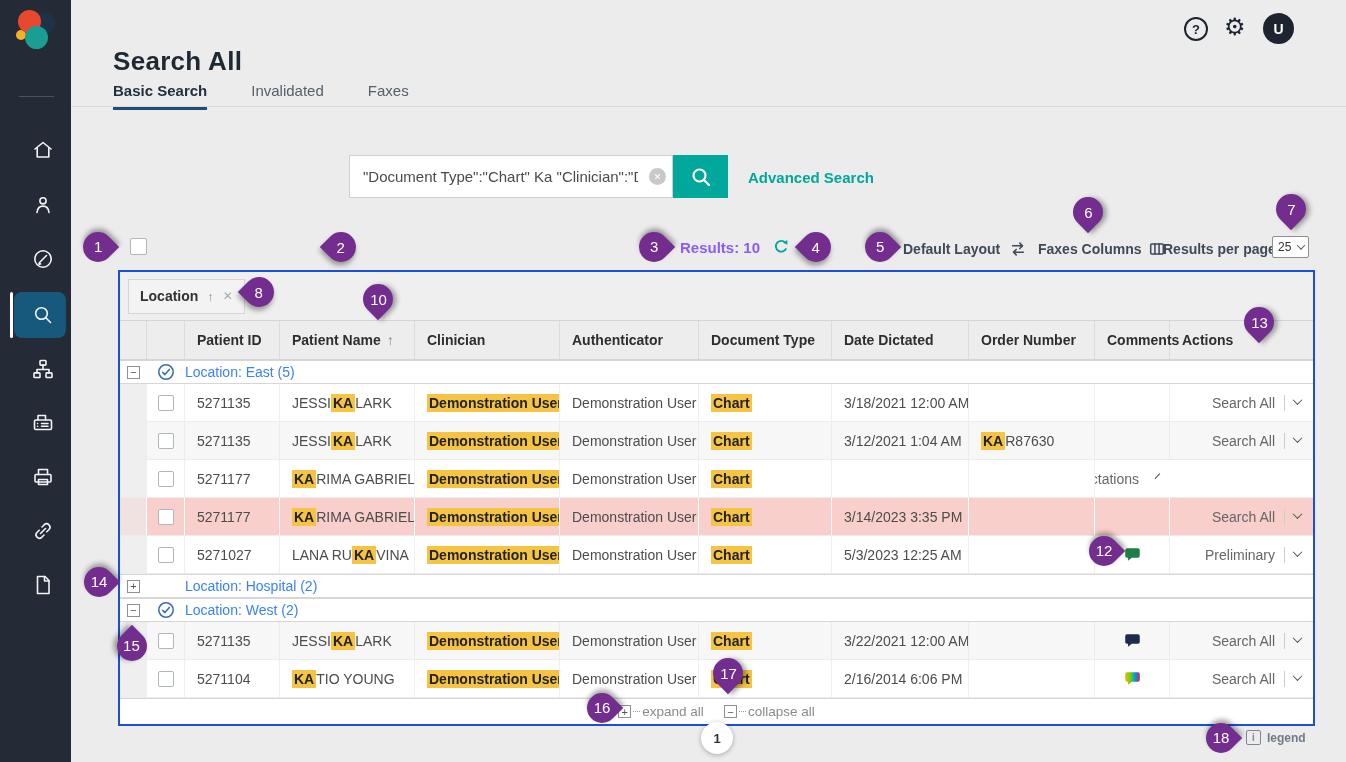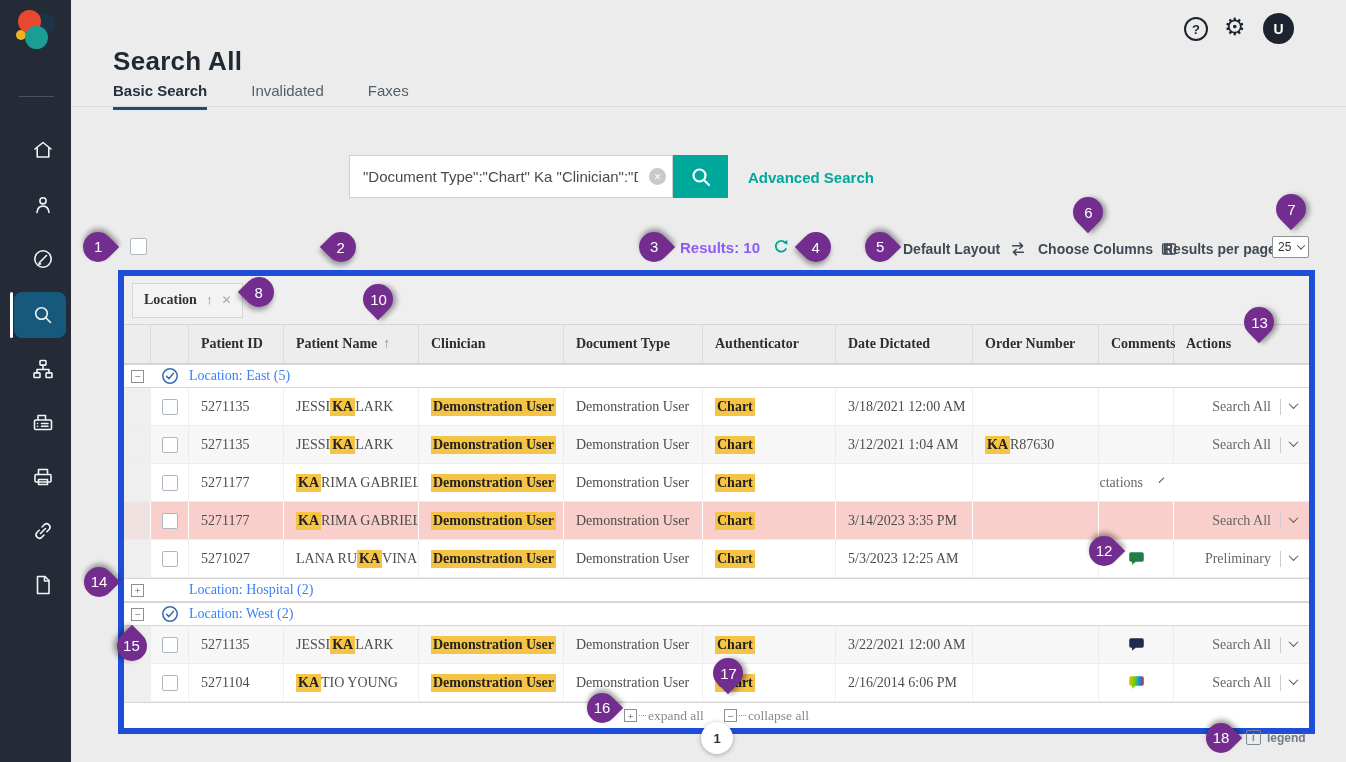--- a/index.html
+++ b/index.html
@@ -50,21 +50,21 @@
   .layout-btn { position:absolute; left:903px; top:240px; display:flex; align-items:center; gap:9px; cursor:pointer; }
   .layout-btn b, .cols-btn b { font-size:14px; font-weight:bold; color:#3f4a56; }
   .cols-btn { position:absolute; left:1038px; top:240px; display:flex; align-items:center; gap:7px; cursor:pointer; }
   .tool-ic { width:18px; height:18px; stroke:#3f4a56; fill:none; stroke-width:1.7; stroke-linecap:round; stroke-linejoin:round; }
   .rpp-label { position:absolute; left:1163px; top:241px; font-size:14px; font-weight:bold; color:#3f4a56; }
   .rpp-select { position:absolute; left:1272px; top:236px; width:37px; height:22px; background:#fff; border:1px solid #8f8f8f; border-radius:2px; display:flex; align-items:center; justify-content:space-between; padding:0 4px 0 5px; cursor:pointer; }
   .rpp-select span { font-size:12px; color:#333; }
   .rpp-select .chev { width:6px; height:6px; border-width:1.6px; }
 
   
-  .tablebox { position:absolute; left:118px; top:270px; width:1197px; background:#fff; border:6px solid #1d4ed8; z-index:2;font-family:Liberation Serif, serif; }
+  .tablebox { position:absolute; left:118px; top:270px; width:1197px; background:#fff; border:2px solid #1d4ed8; z-index:2; }
   .chiprow { height:48px; background:#efefef; display:flex; align-items:center; padding-left:8px; }
   .chip { height:35px; background:#f3f3f3; border:1px solid #d5d5d5; display:inline-flex; align-items:center; gap:9px; padding:0 11px; cursor:pointer; }
   .chip b { font-size:14px; color:#333; }
   .chip .sort { color:#8a8a8a; font-size:13px; }
   .chip .x { color:#a9a9a9; font-size:12px; cursor:pointer; }
   .trow { display:grid; grid-template-columns:27px 38px 95px 135px 145px 139px 133px 137px 126px 75px minmax(0,1fr); align-items:center; }
   .hrow { height:40px; background:#ededed; border-top:1px solid #d5d5d5; border-bottom:1px solid #d5d5d5; }
   .hrow .hc { font-size:14px; font-weight:bold; color:#2e2e2e; padding-left:12px; height:100%; display:flex; align-items:center; gap:6px; border-right:1px solid #dcdcdc; cursor:pointer; }
   .hrow .hc:last-child { border-right:none; }
   .hrow .sort { color:#8a8a8a; font-weight:normal; }
@@ -223,21 +223,21 @@
       </svg>
   </div>
   <div class="layout-btn">
     <b>Default Layout</b>
     <svg class="tool-ic" viewBox="0 0 20 20">
         <path d="M4 6.5h11M12 3.5l3 3-3 3"></path>
         <path d="M16 13.5H5M8 10.5l-3 3 3 3"></path>
       </svg>
   </div>
   <div class="cols-btn">
-    <b>Choose Columns</b>
+    <b>Faxes Columns</b>
     <svg class="tool-ic" viewBox="0 0 20 20">
         <rect x="3" y="4.5" width="14" height="11" rx="1"></rect>
         <path d="M7.7 4.5v11M12.3 4.5v11"></path>
       </svg>
   </div>
   <div class="rpp-label">Results per page</div>
   <div class="rpp-select">
     <span>25</span>
     <span class="chev"></span>
   </div>
@@ -259,24 +259,24 @@
           <span>Patient ID</span>
         </div>
       <div class="hc">
           <span>Patient Name</span>
           <span class="sort">↑</span>
         </div>
       <div class="hc">
           <span>Clinician</span>
         </div>
       <div class="hc">
+          <span>Authenticator</span>
+        </div>
+      <div class="hc">
           <span>Document Type</span>
-        </div>
-      <div class="hc">
-          <span>Authenticator</span>
         </div>
       <div class="hc">
           <span>Date Dictated</span>
         </div>
       <div class="hc">
           <span>Order Number</span>
         </div>
       <div class="hc">
           <span>Comments</span>
         </div>

